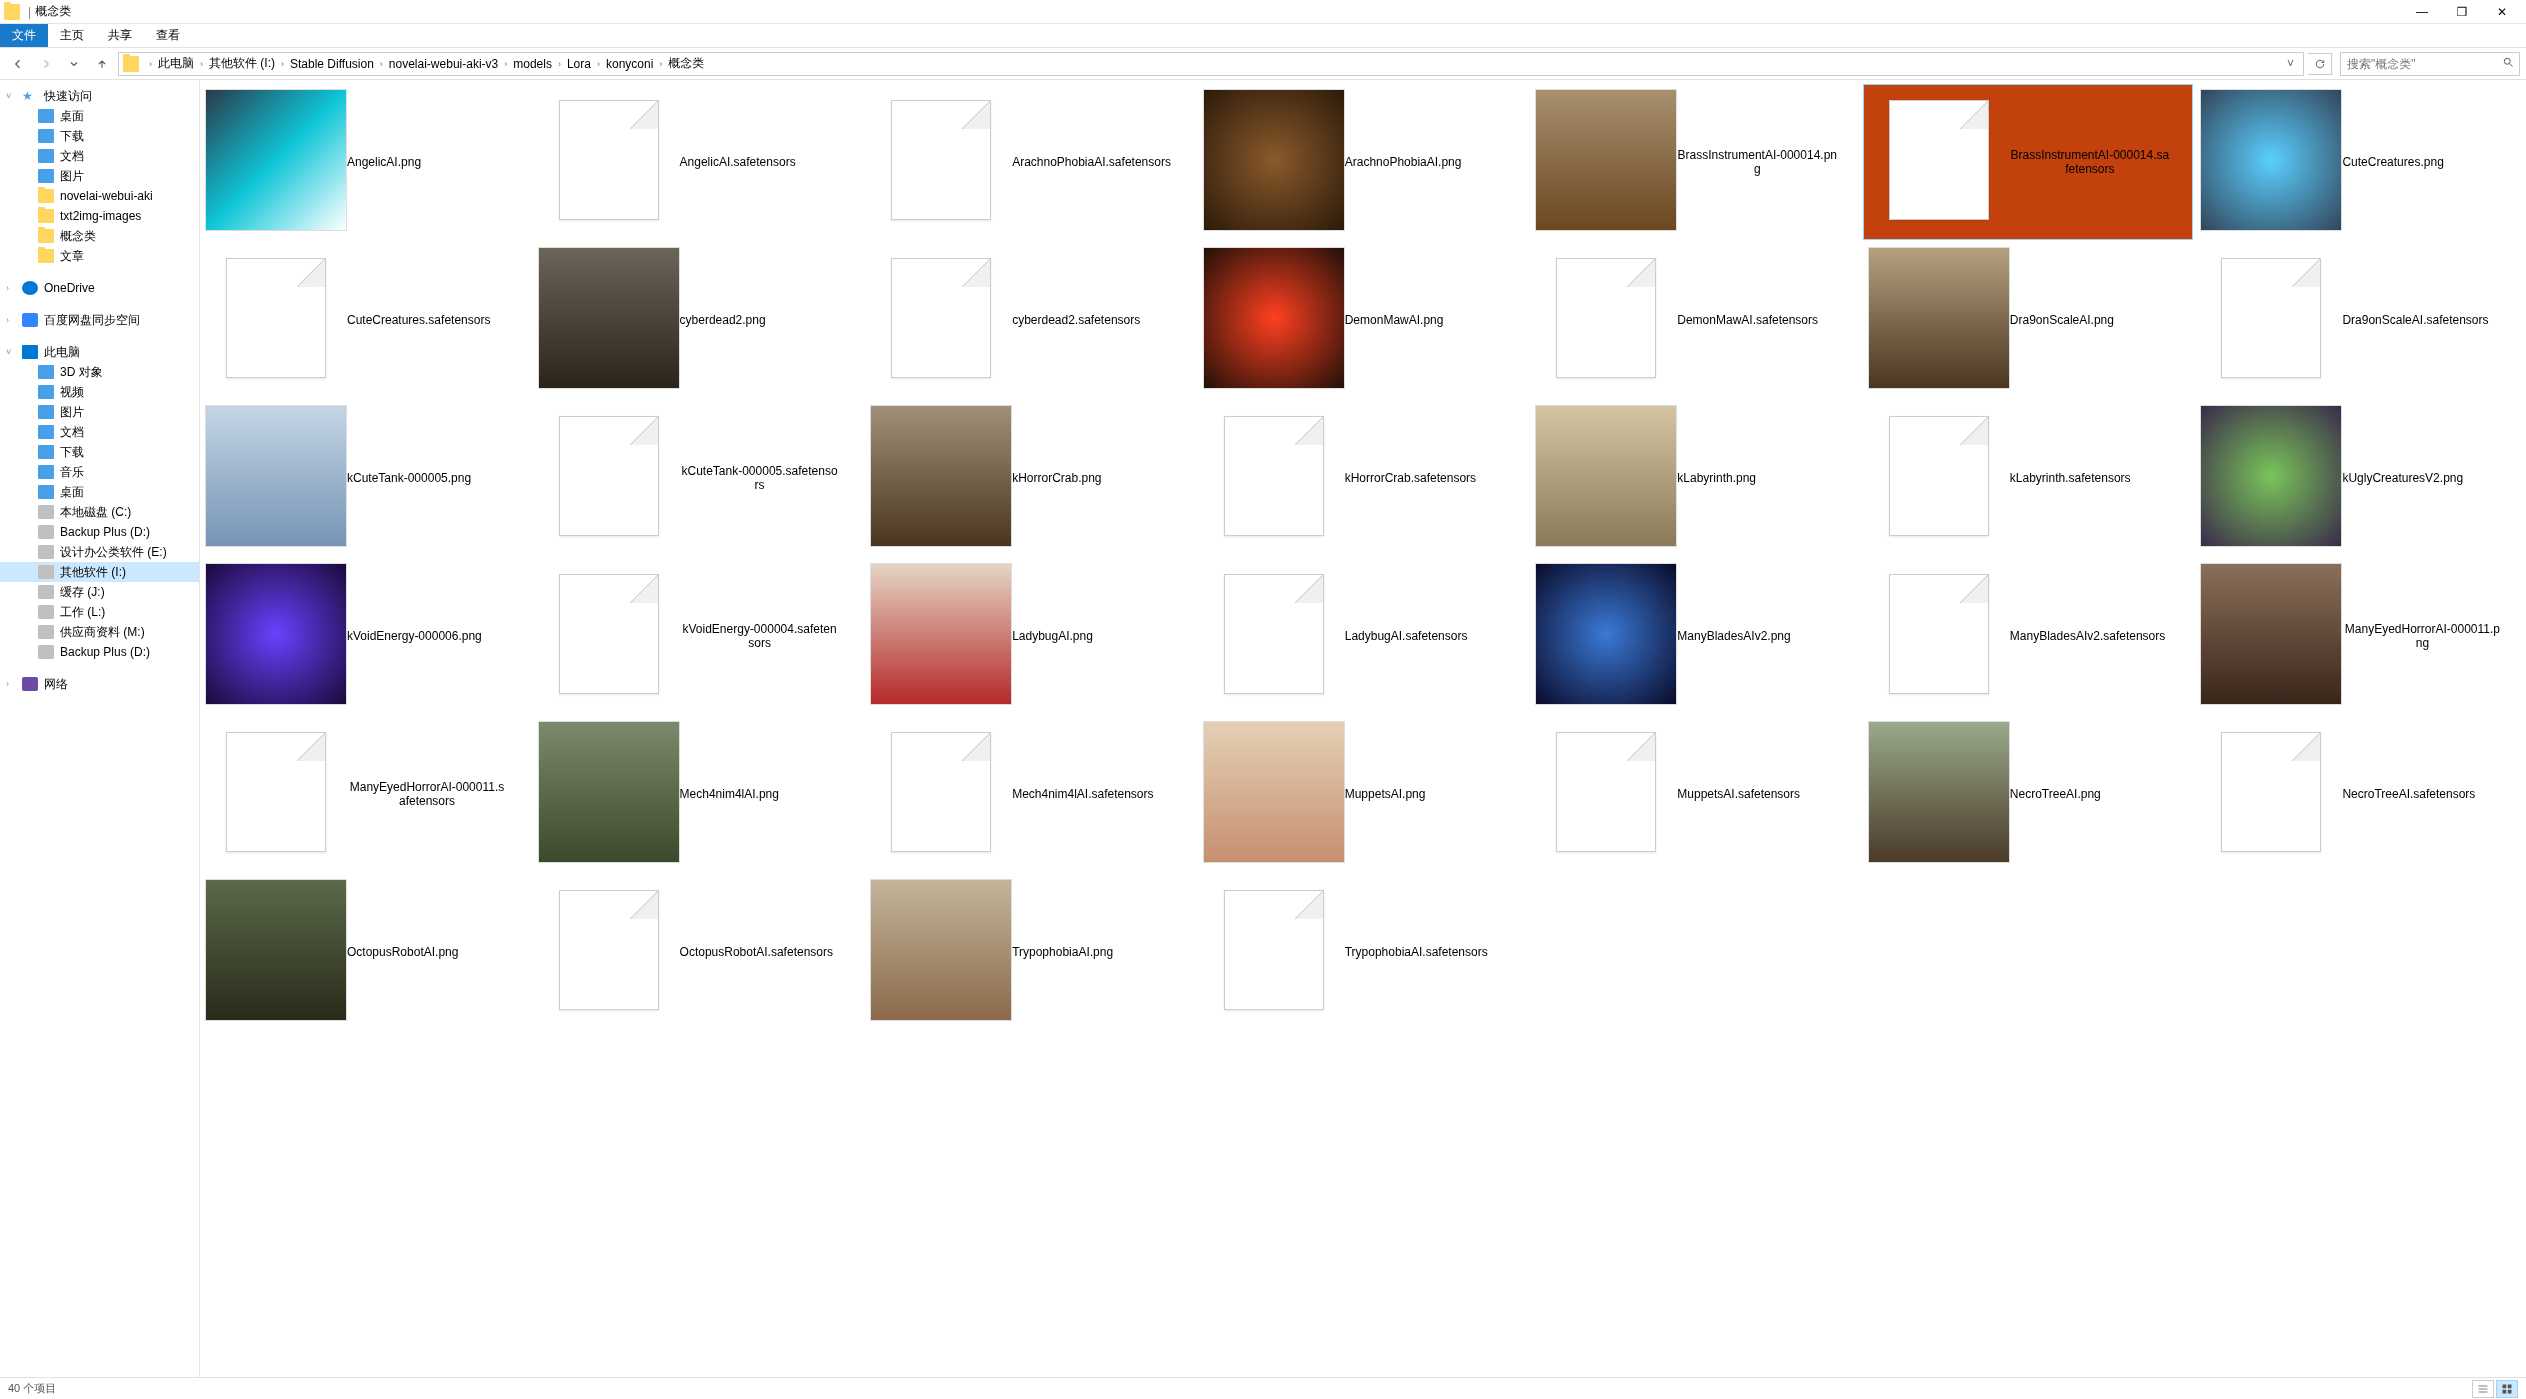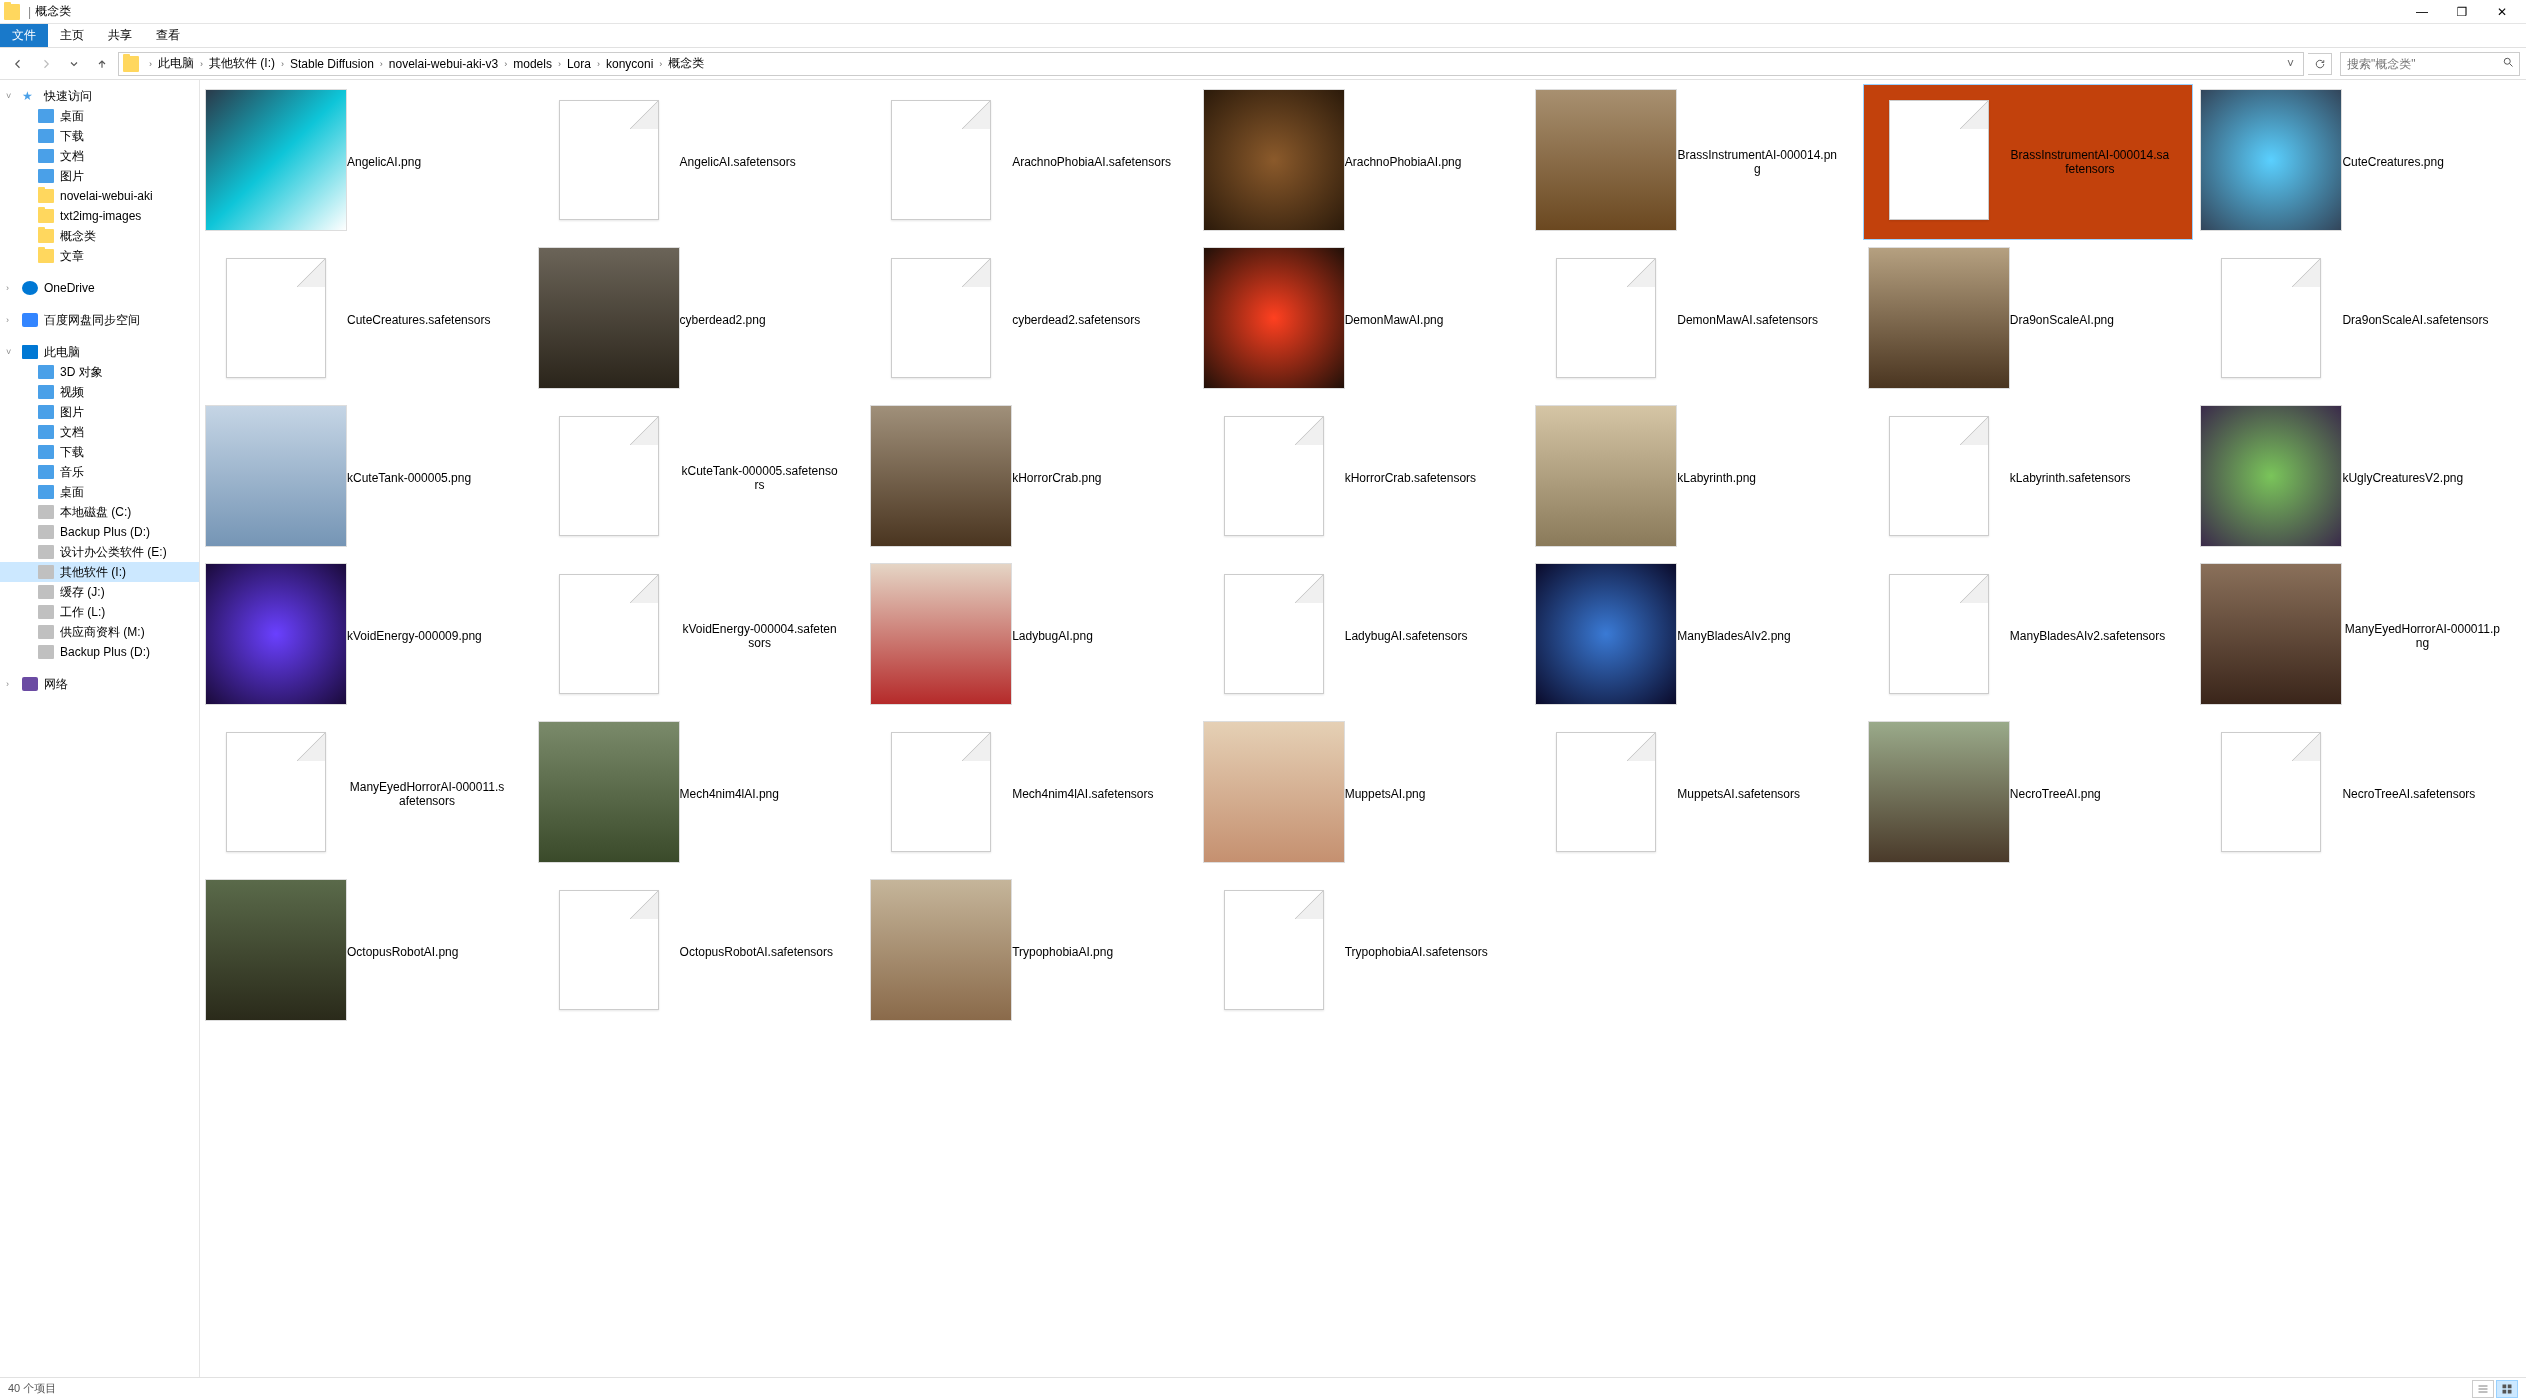--- a/index.html
+++ b/index.html
@@ -417,21 +417,21 @@
             <div class="blank-page"></div>
           </div>
           <div class="file-label">kLabyrinth.safetensors</div>
         </div>
         <div class="file-item">
           <div class="thumb image th20"></div>
           <div class="file-label">kUglyCreaturesV2.png</div>
         </div>
         <div class="file-item">
           <div class="thumb image th22"></div>
-          <div class="file-label">kVoidEnergy-000009.png</div>
+          <div class="file-label">kVoidEnergy-000006.png</div>
         </div>
         <div class="file-item">
           <div class="thumb blank-file">
             <div class="blank-page"></div>
           </div>
           <div class="file-label">kVoidEnergy-000004.safetensors</div>
         </div>
         <div class="file-item">
           <div class="thumb image th24"></div>
           <div class="file-label">LadybugAI.png</div>

